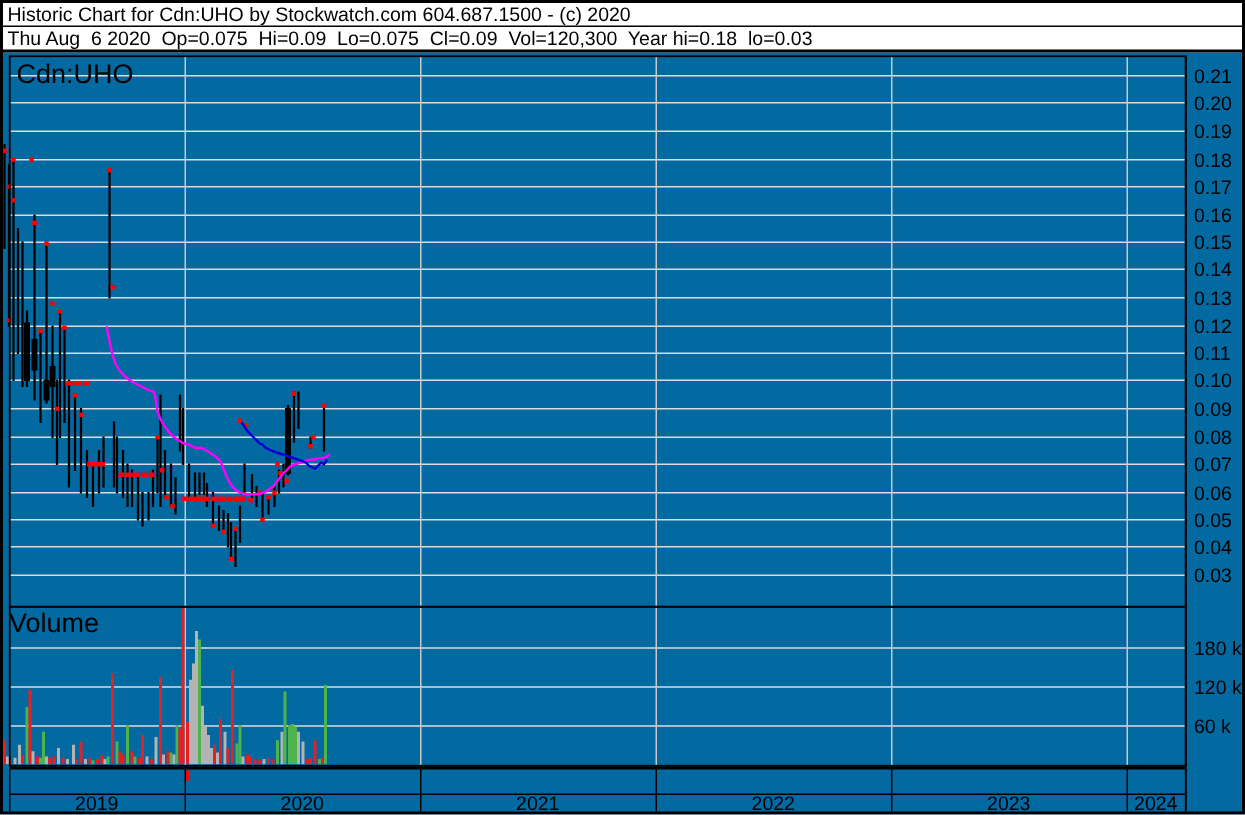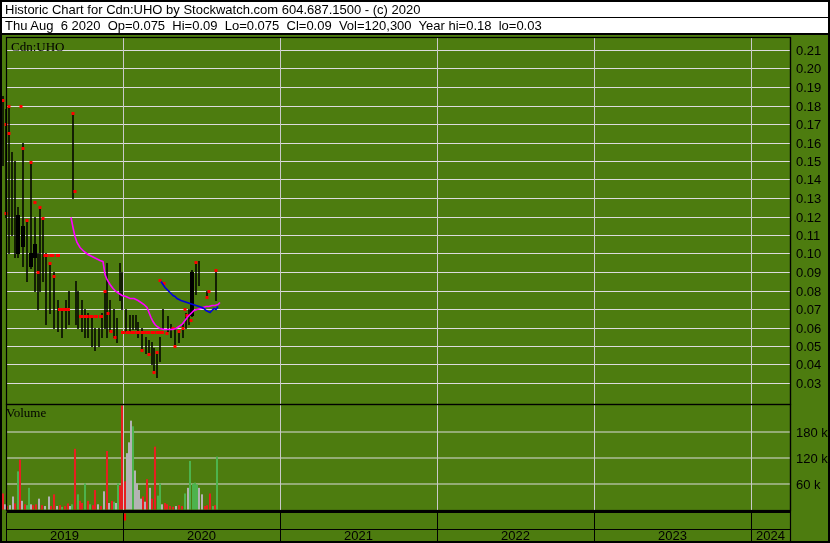--- a/index.html
+++ b/index.html
@@ -1,20 +1,20 @@
 <!DOCTYPE html>
 <html><head>
 <meta charset="utf-8">
 <style>
   html,body{margin:0;padding:0;background:#fff;}
-  #frame{position:relative;width:830px;height:543px;box-sizing:border-box;border:2px solid #000;background:#4d7c0f;overflow:hidden;font-family:"Liberation Sans",sans-serif;}
+  #frame{position:relative;width:830px;height:543px;box-sizing:border-box;border:2px solid #000;background:#0369a1;overflow:hidden;font-family:"Liberation Sans",sans-serif;}
   .hdr{position:absolute;left:0;width:830px;height:15px;line-height:15px;font-size:13px;color:#000;white-space:pre;padding-left:3px;background:#fff;}
   #hdr1{top:0;border-bottom:1px solid #000;}
   #hdr2{top:16px;border-bottom:2px solid #000;}
-  .panel-label{position:absolute;font-size:13px;color:#000;white-space:pre;font-family:Liberation Serif, serif;}
+  .panel-label{position:absolute;font-size:18px;color:#000;white-space:pre;}
   #price-label{left:9px;top:37px;}
   #volume-label{left:4px;top:403px;}
   #chart{position:absolute;left:0;top:0;width:830px;height:543px;}
   #chart text{font-family:"Liberation Sans",sans-serif;font-size:13px;fill:#000;}
 </style>
 </head>
 <body>
 
 <div id="frame">
   <div id="hdr1" class="hdr">Historic Chart for Cdn:UHO by Stockwatch.com 604.687.1500 - (c) 2020</div>

